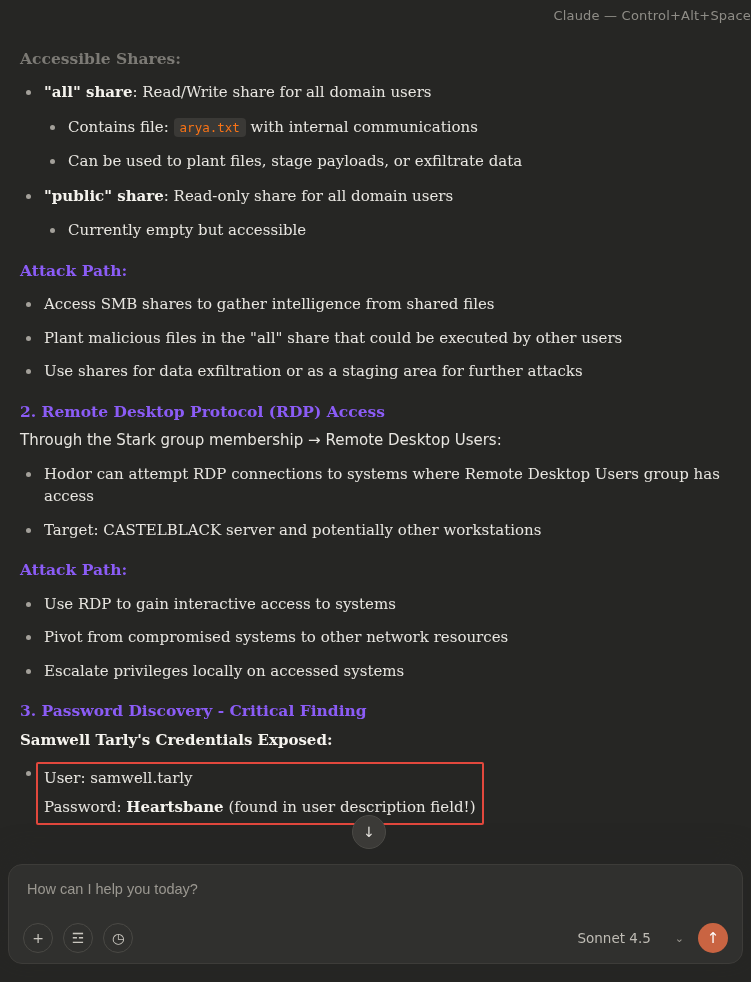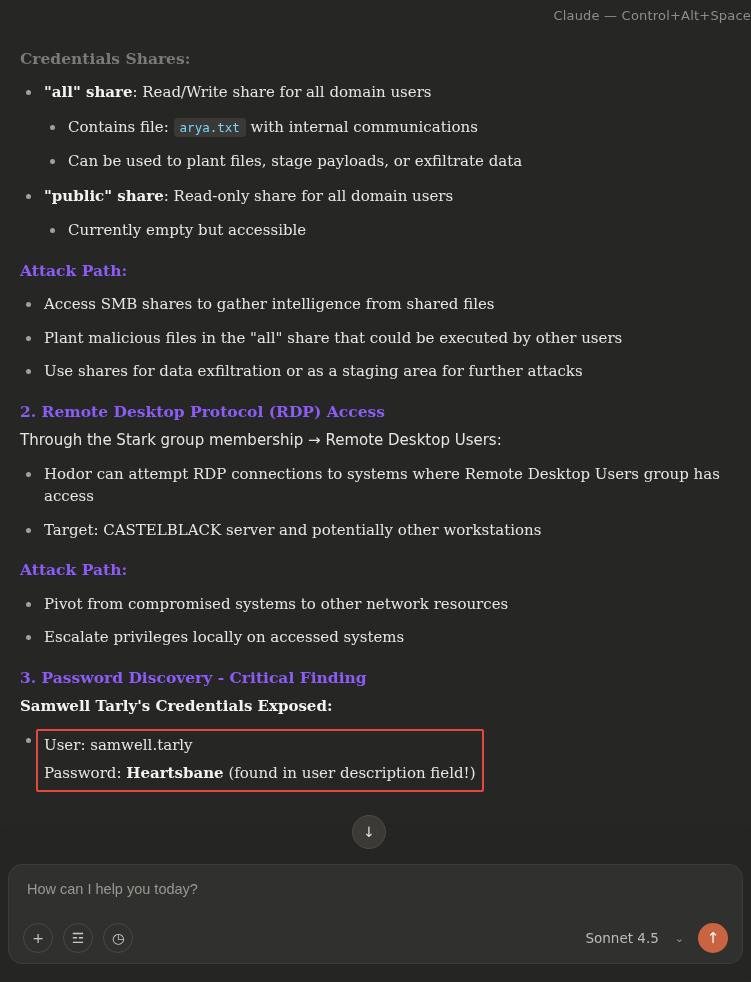--- a/index.html
+++ b/index.html
@@ -92,21 +92,21 @@
     width: 5px;
     height: 5px;
     border-radius: 50%;
     background: #a3a09a;
   }
   b, .bold { font-weight: bold; color: #f5f3ee; }
   code.inline {
     font-family: "DejaVu Sans Mono", monospace;
     font-size: 12.5px;
     background: #3a3936;
-    color: #7dd3fc;
+    color: #f97316;
     padding: 2px 6px;
     border-radius: 4px;
     text-align: center;
   }
   .arrow { font-family: "DejaVu Sans", sans-serif; }
   .highlight-box {
     border: 2px solid #e2483d;
     border-radius: 2px;
     padding: 0px 6px 2px 6px;
     display: inline-block;
@@ -159,21 +159,21 @@
     border-radius: 50%;
     border: 1px solid #4a4945;
     background: #30302e;
     color: #c9c6bf;
     display: flex; align-items: center; justify-content: center;
     font-family: "DejaVu Sans", sans-serif;
     font-size: 14px;
   }
   .right-tools { display: flex; gap: 12px; align-items: center; }
   .model-pill {
-    display: flex; align-items: center; gap: 16px;
+    display: flex; align-items: center; gap: 24px;
     font-family: "DejaVu Sans", sans-serif;
     font-size: 13.5px;
     color: #bfbcb5;
     padding: 4px 2px;
   }
   .send-btn {
     width: 30px; height: 30px;
     border-radius: 50%;
     background: #c96442;
     color: #fff;
@@ -187,21 +187,21 @@
 <body>
 
 <div class="app">
 
   <div class="titlebar">
     <span>Claude — Control+Alt+Space</span>
   </div>
 
   <div class="content">
 
-    <div class="h-section faded">Credentials Shares:</div>
+    <div class="h-section faded">Accessible Shares:</div>
 
     <ul class="lvl1">
       <li>
         <b>"all" share</b><span>: Read/Write share for all domain users</span>
         <ul class="lvl2">
           <li>
             <span>Contains file: </span><code class="inline">arya.txt</code><span> with internal communications</span>
           </li>
           <li>
             <span>Can be used to plant files, stage payloads, or exfiltrate data</span>
@@ -227,20 +227,21 @@
 
     <div class="h-section">2. Remote Desktop Protocol (RDP) Access</div>
     <div class="para arrow">Through the Stark group membership → Remote Desktop Users:</div>
     <ul class="lvl1">
       <li>Hodor can attempt RDP connections to systems where Remote Desktop Users group has access</li>
       <li>Target: CASTELBLACK server and potentially other workstations</li>
     </ul>
 
     <div class="h-section">Attack Path:</div>
     <ul class="lvl1">
+      <li>Use RDP to gain interactive access to systems</li>
       <li>Pivot from compromised systems to other network resources</li>
       <li>Escalate privileges locally on accessed systems</li>
     </ul>
 
     <div class="h-section">3. Password Discovery - Critical Finding</div>
     <div class="para"><b>Samwell Tarly's Credentials Exposed:</b></div>
 
     <ul class="lvl1 cred-wrap">
       <li>
         <span class="highlight-box">

